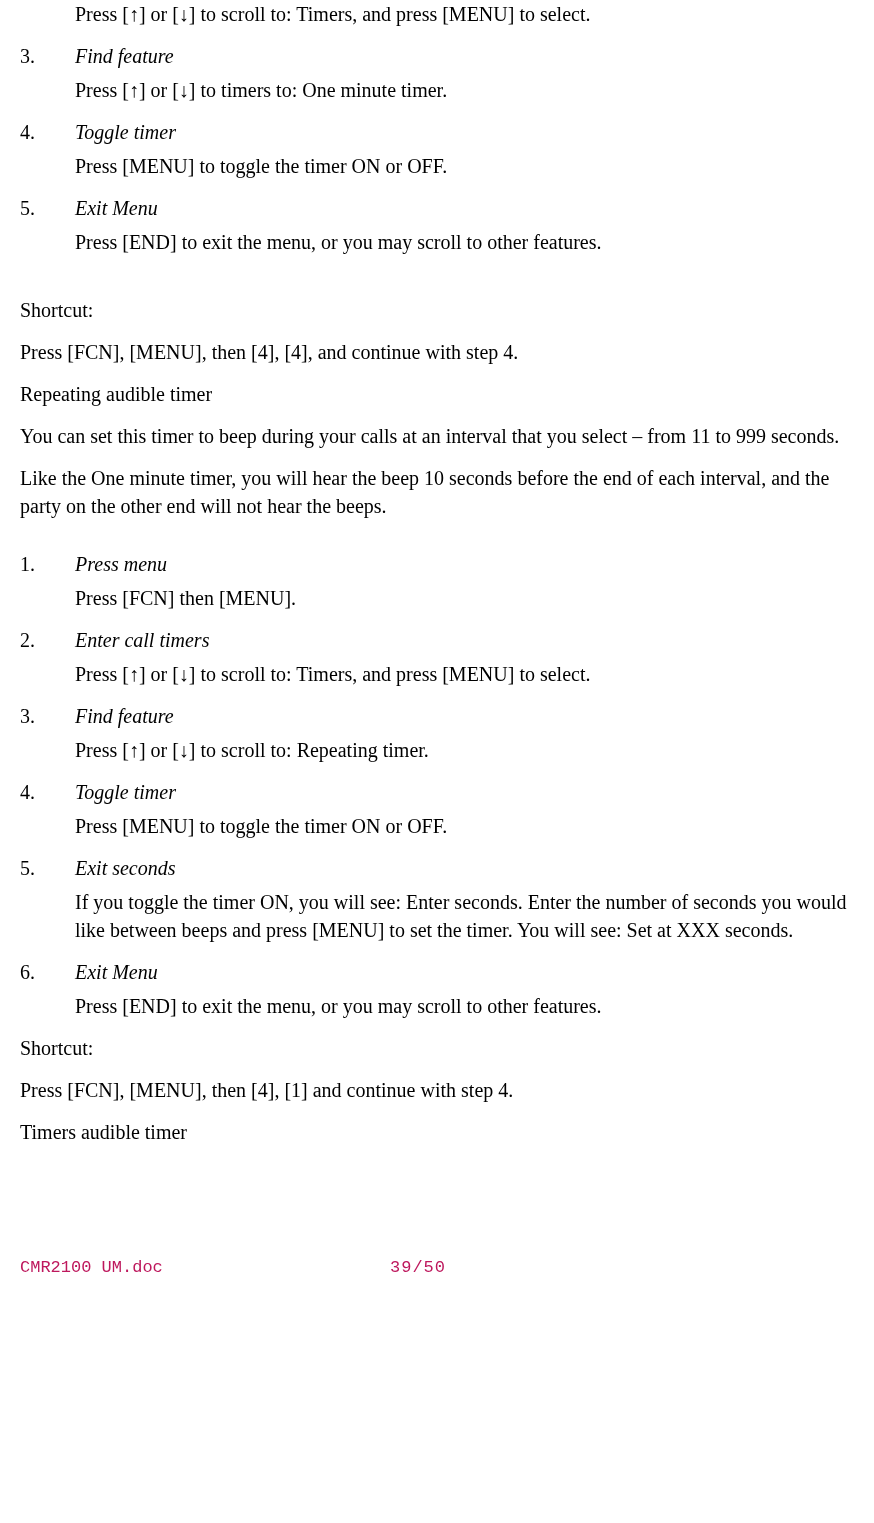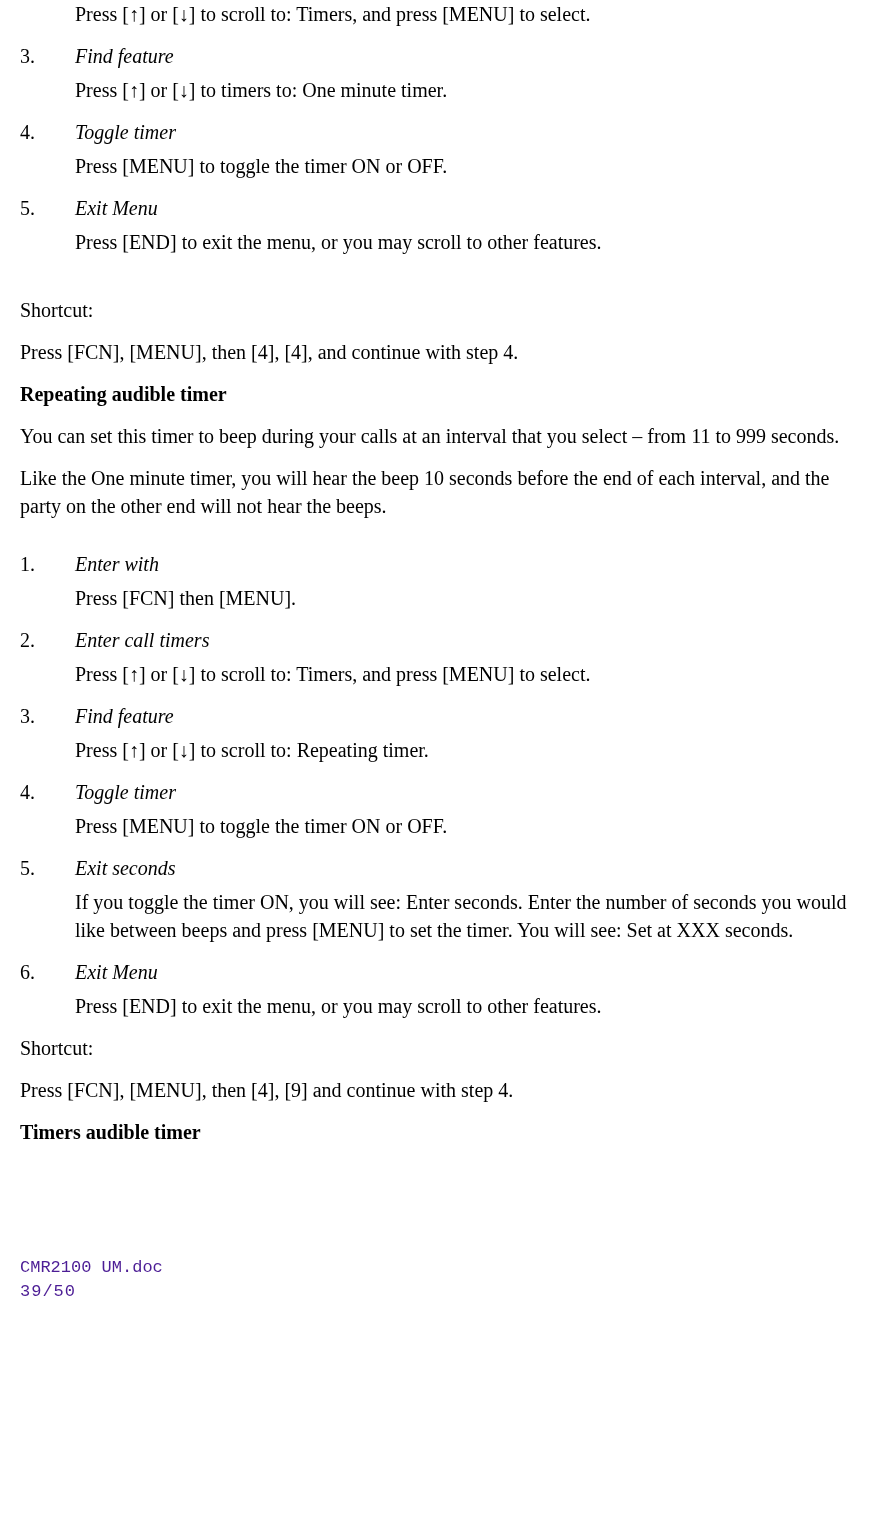--- a/index.html
+++ b/index.html
@@ -29,29 +29,27 @@
     }
     .list-desc {
       margin-left: 55px;
       margin-bottom: 8px;
     }
     .para {
       margin-top: 14px;
       margin-bottom: 14px;
     }
     .section-gap {
-      font-weight: bold;
     }
     .footer {
       font-family: 'Courier New', Courier, monospace;
       font-size: 17px;
-      color: #4c1d95;
+      color: #be185d;
       margin-top: 110px;
       display: flex;
-      flex-direction: column;
     }
     .footer-left {
       width: 370px;
     }
     .footer-center {
       letter-spacing: 1px;
     }
   </style>
 </head>
 <body>
@@ -78,21 +76,21 @@
 
 <div class="para" style="margin-top:40px;">Shortcut:</div>
 <div class="para">Press [FCN], [MENU], then [4], [4], and continue with step 4.</div>
 
 <div class="para section-gap">Repeating audible timer</div>
 <div class="para">You can set this timer to beep during your calls at an interval that you select – from 11 to 999 seconds.</div>
 <div class="para">Like the One minute timer, you will hear the beep 10 seconds before the end of each interval, and the party on the other end will not hear the beeps.</div>
 
 <div class="list-item" style="margin-top:30px;">
   <div class="list-num">1.</div>
-  <div class="list-content">Enter with</div>
+  <div class="list-content">Press menu</div>
 </div>
 <div class="list-desc">Press [FCN] then [MENU].</div>
 
 <div class="list-item">
   <div class="list-num">2.</div>
   <div class="list-content">Enter call timers</div>
 </div>
 <div class="list-desc">Press [↑] or [↓] to scroll to: Timers, and press [MENU] to select.</div>
 
 <div class="list-item">
@@ -113,20 +111,20 @@
 </div>
 <div class="list-desc">If you toggle the timer ON, you will see: Enter seconds. Enter the number of seconds you would like between beeps and press [MENU] to set the timer. You will see: Set at XXX seconds.</div>
 
 <div class="list-item">
   <div class="list-num">6.</div>
   <div class="list-content">Exit Menu</div>
 </div>
 <div class="list-desc">Press [END] to exit the menu, or you may scroll to other features.</div>
 
 <div class="para">Shortcut:</div>
-<div class="para">Press [FCN], [MENU], then [4], [9] and continue with step 4.</div>
+<div class="para">Press [FCN], [MENU], then [4], [1] and continue with step 4.</div>
 
 <div class="para section-gap">Timers audible timer</div>
 
 <div class="footer">
   <div class="footer-left">CMR2100 UM.doc</div>
   <div class="footer-center">39/50</div>
 </div>
 
 </body></html>

